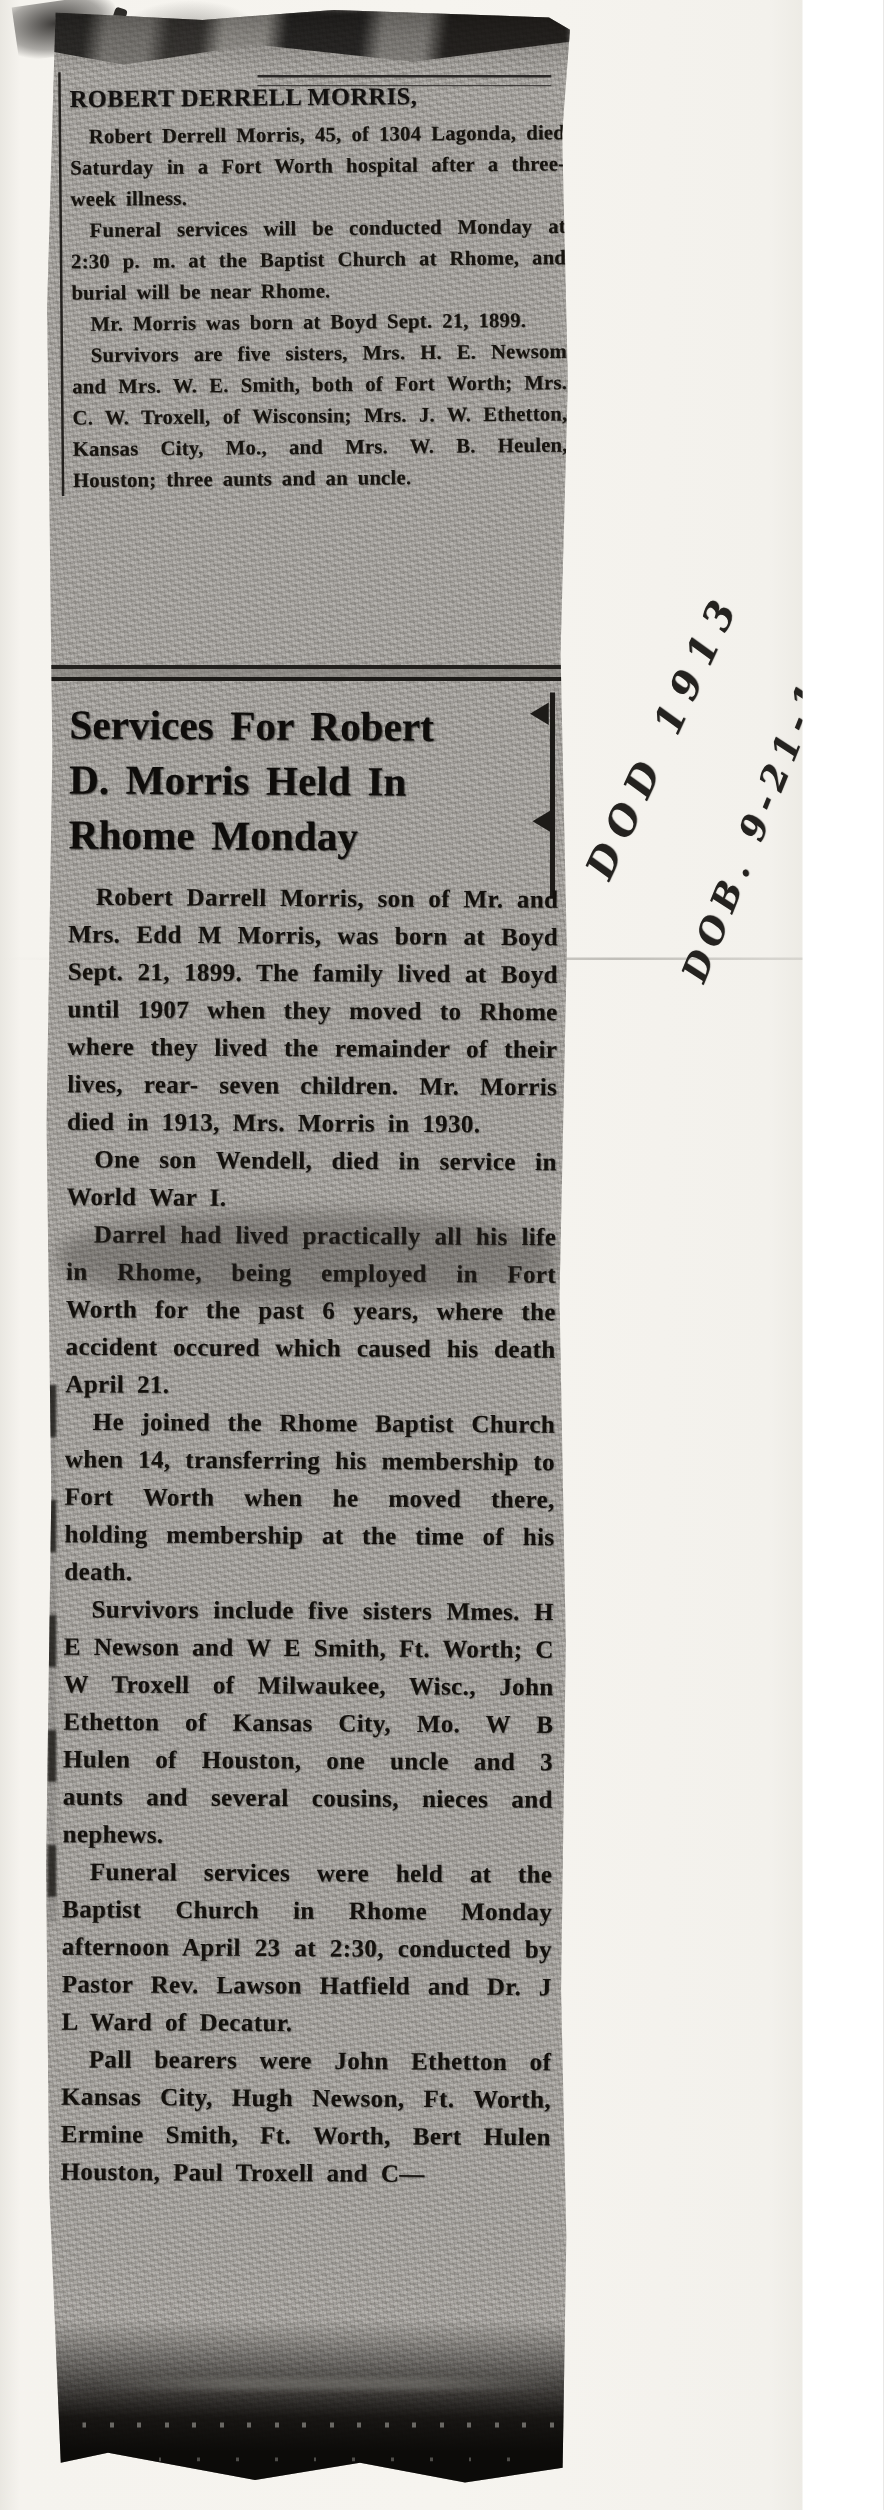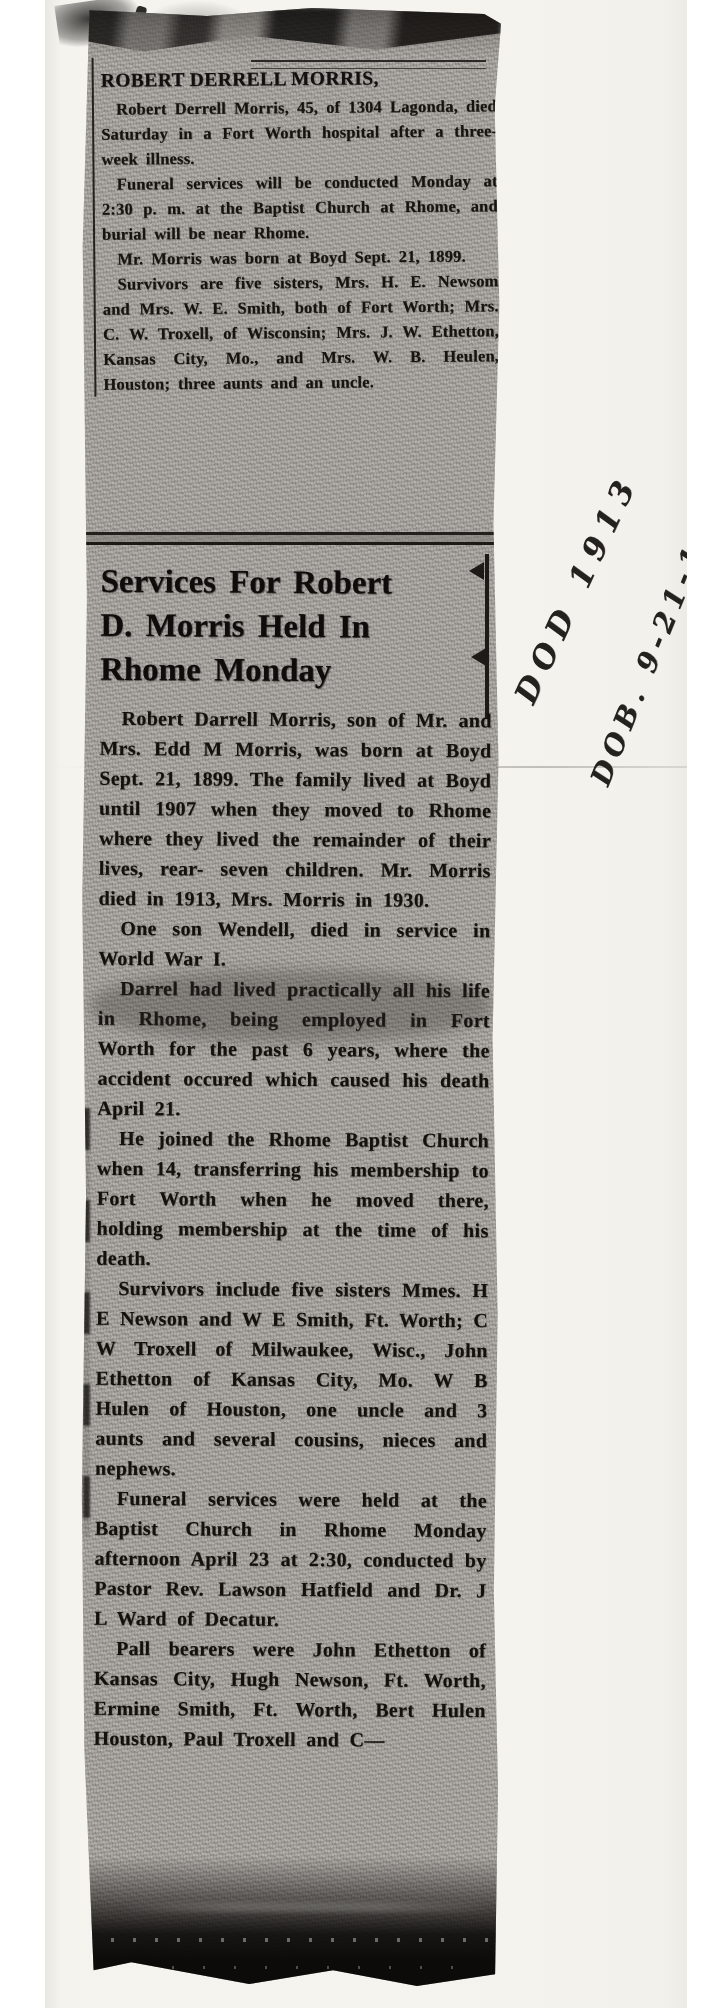--- a/index.html
+++ b/index.html
@@ -1,20 +1,19 @@
 <!DOCTYPE html>
 <html><head>
 <meta charset="utf-8">
 <style>
   html,body{margin:0;padding:0;}
   .page{
     position:relative;width:642px;height:2008px;overflow:hidden;
     background:linear-gradient(90deg,#e9e7e1 0,#f5f3ee 2.5%,#f6f4ef 55%,#f3f1ec 96%,#edebe5 100%);
     font-family:"Liberation Serif","DejaVu Serif",serif;
-    margin-left:45px;
   }
   .crease{position:absolute;left:0;top:766px;width:707px;height:2px;
     background:linear-gradient(90deg,rgba(150,148,142,0) 0,rgba(150,148,142,.18) 30%,rgba(140,138,132,.5) 70%,rgba(150,148,142,.15) 98%);}
   .blob1{position:absolute;left:12px;top:0;width:82px;height:44px;transform:rotate(-8deg);
     background:radial-gradient(ellipse at 40% 40%,rgba(28,26,24,.85),rgba(28,26,24,.35) 55%,rgba(0,0,0,0) 75%);}
   .blob2{position:absolute;left:95px;top:0;width:115px;height:54px;
     background:radial-gradient(ellipse,rgba(95,93,88,.5),rgba(0,0,0,0) 70%);}
   .blob3{position:absolute;left:88px;top:6px;width:10px;height:30px;background:#2d2b28;
     transform:rotate(18deg);border-radius:3px;}
 

